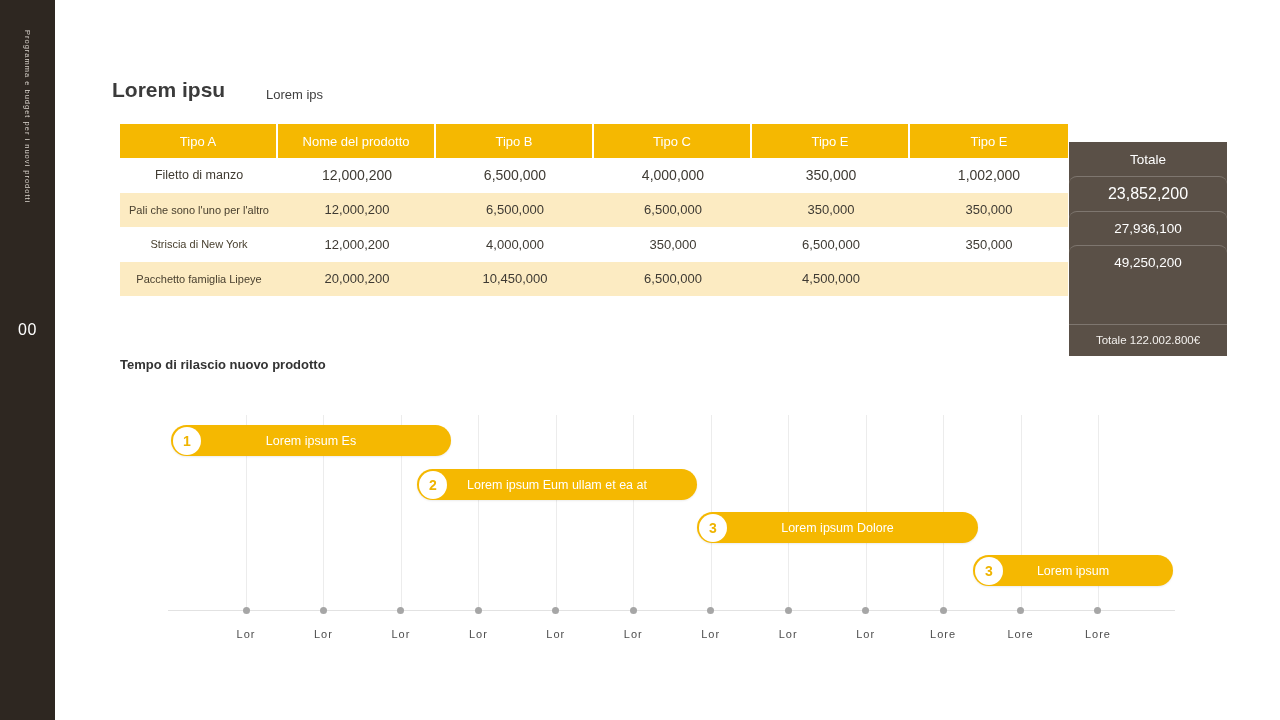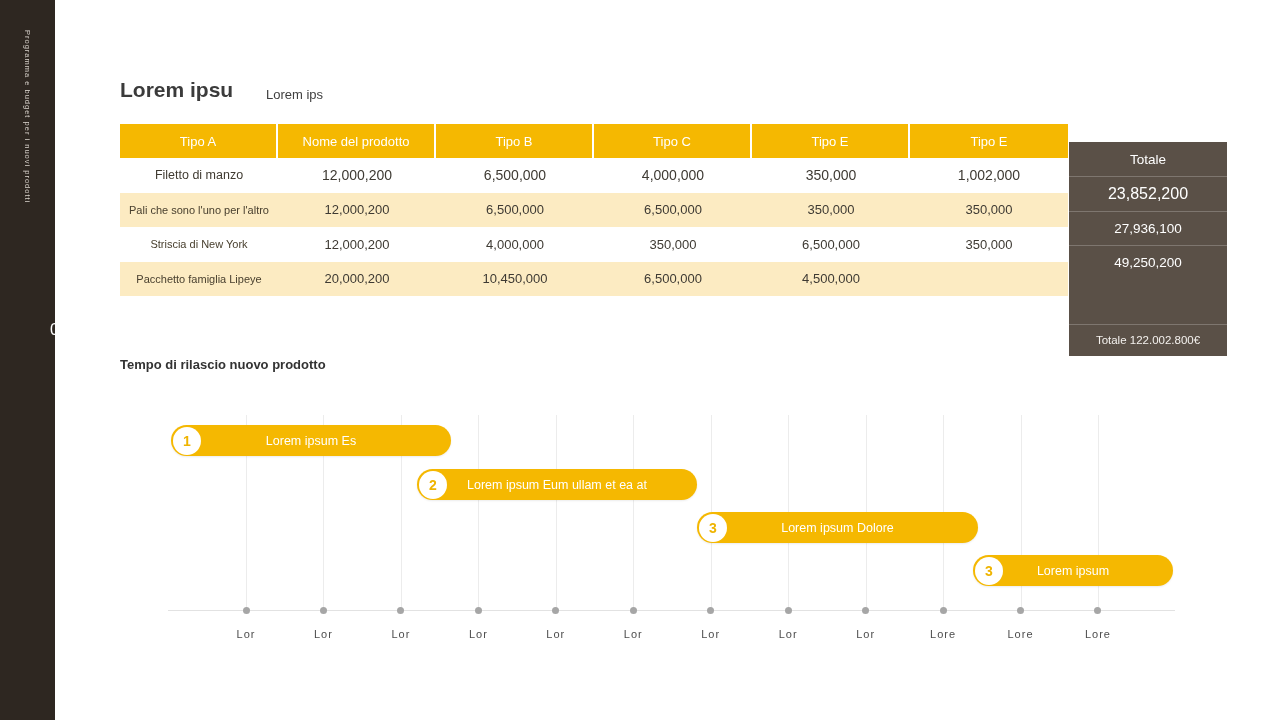--- a/index.html
+++ b/index.html
@@ -7,43 +7,43 @@
     position:relative;width:1280px;height:720px;background:#fff;overflow:hidden;
     font-family:"Liberation Sans", sans-serif;
   }
   
   .sidebar{position:absolute;left:0;top:0;width:55px;height:720px;background:var(--brown-dark,#2e2721);}
   .sidebar-vtext{
     position:absolute;top:30px;left:50%;transform:translateX(-50%);
     writing-mode:vertical-rl;color:#d8d2cb;font-size:7.5px;letter-spacing:1px;white-space:nowrap;
   }
   .page-num{position:absolute;top:321px;left:0;width:55px;text-align:center;color:#ffffff;
-    font-weight:normal;font-size:16px;letter-spacing:.5px;margin-left:32px;}
+    font-weight:normal;font-size:16px;letter-spacing:.5px;}
   
-  .title{position:absolute;left:120px;top:78px;font-size:21px;font-weight:bold;color:#3b3b3b;}
+  .title{position:absolute;left:112px;top:78px;font-size:21px;font-weight:bold;color:#3b3b3b;}
   .subtitle{position:absolute;left:266px;top:87px;font-size:13px;color:#3f3f3f;}
   
   .tbl{position:absolute;left:120px;top:124px;}
   .hrow{display:flex;height:34px;}
   .hcell{width:158px;box-sizing:border-box;background:var(--yellow,#f5b801);color:#fff;
     font-size:13px;display:flex;align-items:center;justify-content:center;border-right:2px solid #fff;}
   .hcell:last-child{border-right:none;}
   .trow{display:flex;height:34.5px;}
   .trow.alt{background:var(--cream,#fcebc2);}
   .ncell{width:158px;display:flex;align-items:center;justify-content:center;
     font-size:11px;color:#49402f;text-align:center;}
   .vcell{width:158px;display:flex;align-items:center;justify-content:center;
     font-size:13px;color:#3e3a33;}
   .trow.big .ncell{font-size:12.5px;color:#3f3a31;}
   .trow.big .vcell{font-size:14px;}
   
   .totals{position:absolute;left:1069px;top:142px;width:158px;background:var(--brown,#5a5047);color:#fff;}
   .totals .thead{height:34px;display:flex;align-items:center;justify-content:center;font-size:13.5px;}
   .tcell{height:34.5px;box-sizing:border-box;border-top:1px solid rgba(255,255,255,.22);
-    display:flex;align-items:center;justify-content:center;font-size:13.5px;}
+    display:flex;align-items:center;justify-content:center;font-size:13.5px;border-radius:8px;}
   .tcell.big{font-size:16px;}
   .tfoot{height:32px;box-sizing:border-box;border-top:1px solid rgba(255,255,255,.22);
     display:flex;align-items:center;justify-content:center;font-size:11.5px;color:#f4f1ee;margin-top:44px;}
   
   .section-heading{position:absolute;left:120px;top:357px;font-size:13px;font-weight:bold;color:#333;}
   .gridline{position:absolute;top:415px;height:195px;width:1px;background:#ececec;}
   .axis{position:absolute;left:168px;top:610px;width:1007px;height:1px;background:#e2e2e2;}
   .tickdot{position:absolute;top:607px;width:7px;height:7px;margin-left:-3.5px;border-radius:50%;background:#a6a6a6;}
   .ticklabel{position:absolute;top:628px;transform:translateX(-50%);font-size:11px;color:#4d4d4d;letter-spacing:1px;}
   .pill{position:absolute;height:31px;background:var(--yellow,#f5b801);border-radius:16px;

